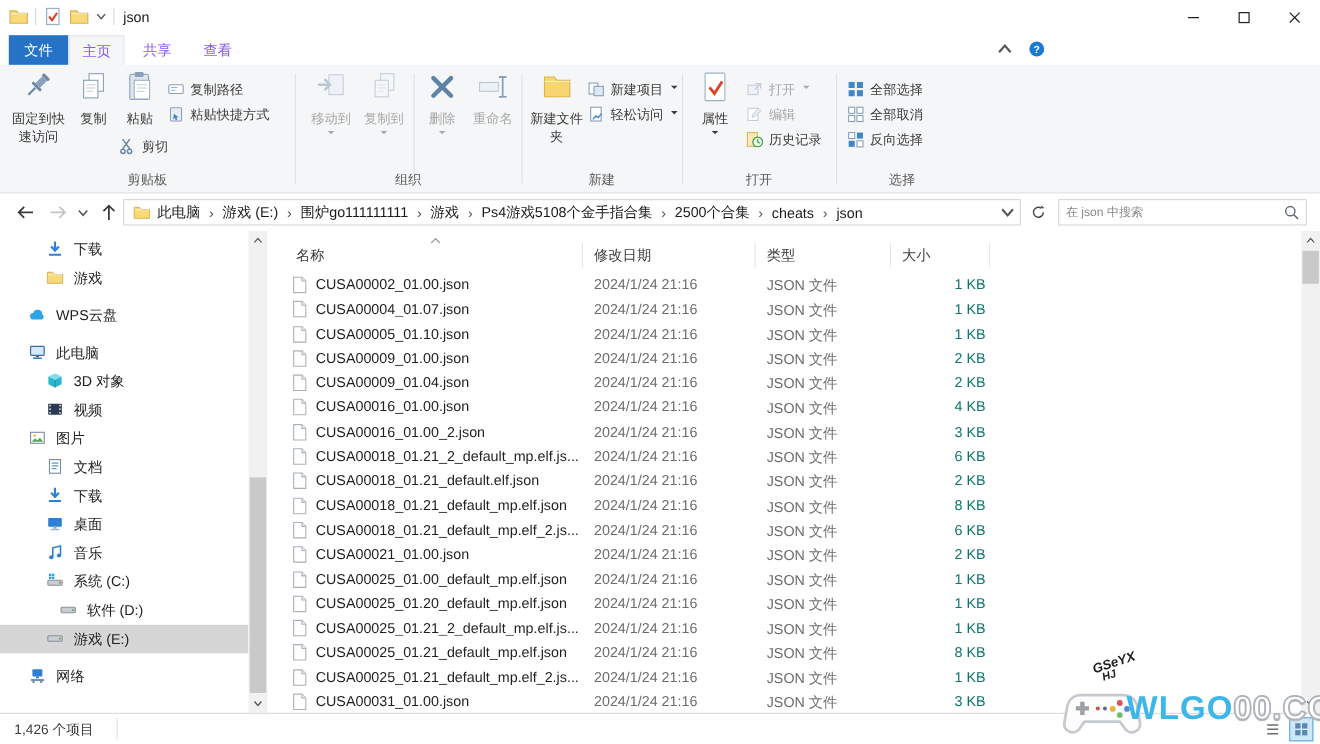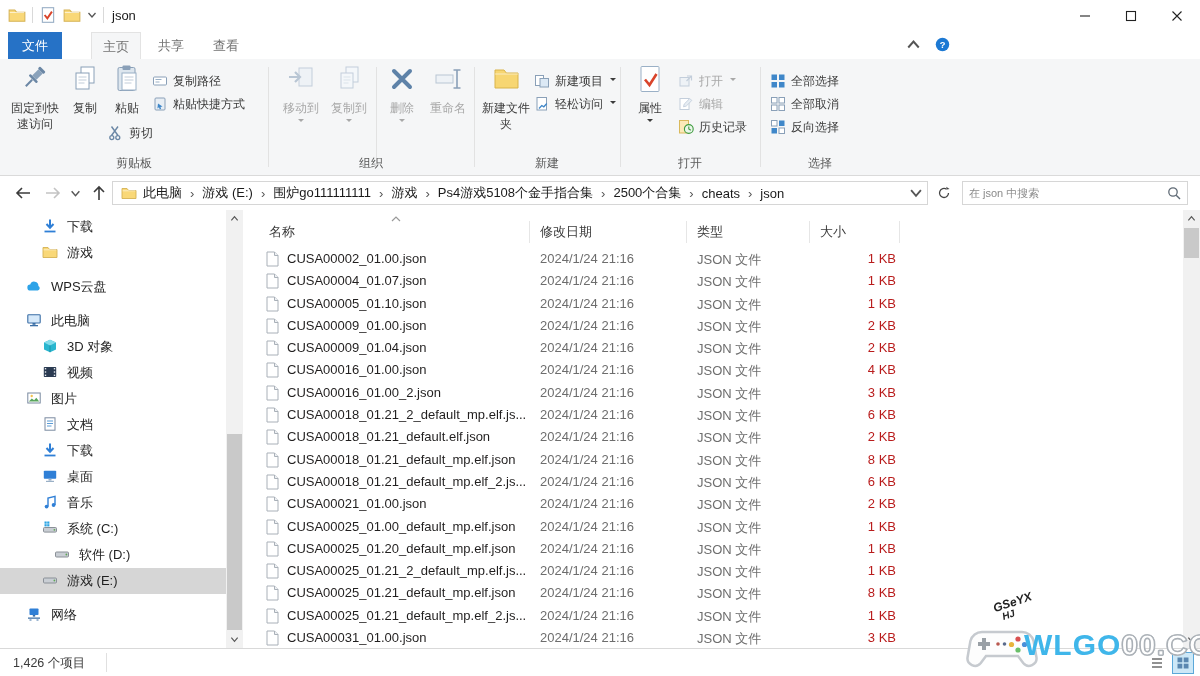--- a/index.html
+++ b/index.html
@@ -18,21 +18,21 @@
   .qat .caret-dn { width:10px; height:10px; }
   .win-title { position:absolute; left:112px; top:8px; font-size:13px; color:#1a1a1a; }
   .win-ctrls { position:absolute; right:0; top:0; height:32px; display:flex; }
   .win-btn { width:46px; height:32px; display:flex; align-items:center; justify-content:center; }
   .win-btn .i { width:12px; height:12px; }
 
   
   .tabrow { position:absolute; left:0; top:32px; width:960px; height:27px; background:#fff; }
   .tab-file { position:absolute; left:8px; top:0; width:54px; height:27px; background:#2672c6;
     color:#fff; text-align:center; line-height:27px; font-size:13px; }
-  .tab { position:absolute; top:0; height:27px; line-height:27px; text-align:center; font-size:13px; color:#737373;margin-left:28px; }
+  .tab { position:absolute; top:0; height:27px; line-height:27px; text-align:center; font-size:13px; color:#8b5cf6; }
   .tab.active { background:#f5f6f7; border:1px solid #e3e3e3; border-bottom:none; }
   .tab-right { position:absolute; right:10px; top:5px; display:flex; gap:14px; align-items:center; }
   .tab-right .i { width:15px; height:15px; }
 
   
   .ribbon { position:absolute; left:0; top:59px; width:1200px; height:117px; background:#f5f6f7;
     border-bottom:1px solid #dadada; font-size:12px; }
   .rb-big { position:absolute; text-align:center; color:#3b3b3b; }
   .rb-big .i { width:32px; height:32px; margin:0 auto; }
   .rb-big .lbl { margin-top:3px; line-height:1.3; }
@@ -84,21 +84,21 @@
   .cols-header { position:absolute; left:0; top:5px; height:33px; width:776px; color:#3b3b3b; }
   .col-h { position:absolute; top:8px; font-size:13px; cursor:default; }
   .col-sep { position:absolute; top:6px; height:22px; width:1px; background:#e6e6e6; }
   .sort-up { position:absolute; top:0px; left:148px; width:10px; height:8px; }
   .file-rows { position:absolute; left:0; top:38px; width:940px; }
   .frow { position:relative; height:22.3px; }
   .frow .ficon { position:absolute; left:23px; top:3px; width:13px; height:16px; }
   .frow .fname { position:absolute; left:44px; top:3px; width:270px; white-space:nowrap; overflow:hidden; color:#211f1f; }
   .frow .fdate { position:absolute; left:297px; top:3px; color:#6d6d6d; }
   .frow .ftype { position:absolute; left:454px; top:3px; color:#6d6d6d; }
-  .frow .fsize { position:absolute; left:520px; top:3px; width:133px; text-align:right; color:#b91c1c; }
+  .frow .fsize { position:absolute; left:520px; top:3px; width:133px; text-align:right; color:#0f766e; }
 
   
   .statusbar { position:absolute; left:0; top:648px; width:1200px; height:28px; background:#fff;
     border-top:1px solid #d9d9d9; }
   .status-count { position:absolute; left:13px; top:6px; font-size:12.5px; color:#3b3b3b; }
   .status-sep { position:absolute; left:106px; top:4px; height:19px; width:1px; background:#e0e0e0; }
   .view-toggles { position:absolute; right:6px; top:3px; display:flex; gap:4px; }
   .vt { width:22px; height:22px; display:flex; align-items:center; justify-content:center; }
   .vt .i { width:14px; height:14px; }
   .vt.active { background:#cde8f7; border:1px solid #5ba8d9; }

